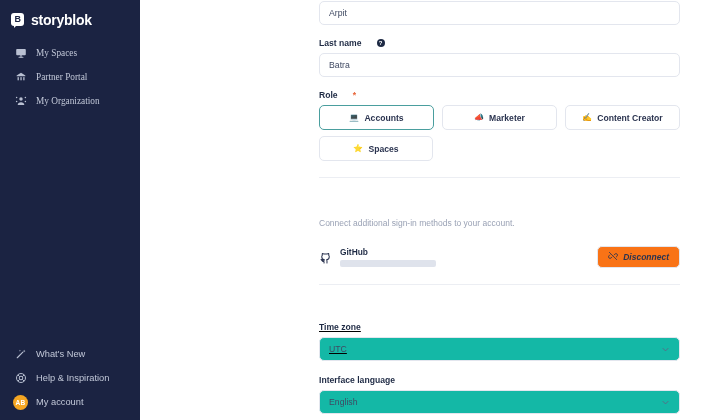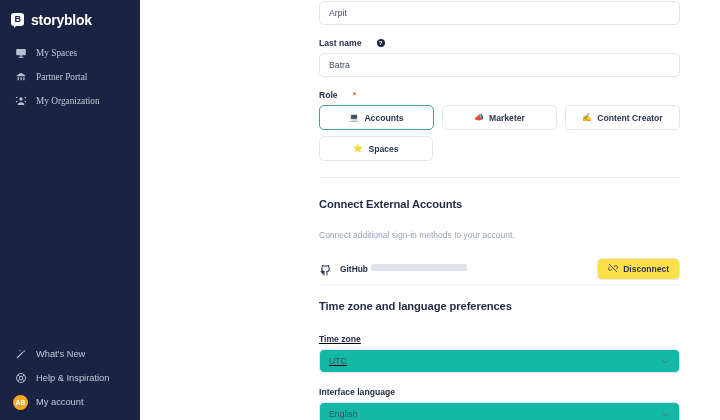--- a/index.html
+++ b/index.html
@@ -119,31 +119,31 @@
   }
   .section-sub {
     font-size: 8.5px; color: #9aa2b5; margin-top: 20px;
   }
 
   .account-row {
     display: flex; align-items: center; justify-content: space-between;
   }
   .account-left { display: flex; align-items: center; gap: 8px; }
   .gh-ico { width: 13px; height: 13px; color: #2b3450; flex: 0 0 13px; }
-  .gh-meta { display: flex; gap: 3px; }
+  .gh-meta { display: flex; flex-direction: column; gap: 3px; }
   .gh-name { font-size: 8.4px; font-weight: bold; color: #1e2a44; }
   .redacted {
     width: 96px; height: 7px; border-radius: 2px;
     background: #dfe3ec;
   }
   .disconnect-btn {
     height: 22px; padding: 0 10px;
-    border: 1px solid #e3e6ee; border-radius: 5px; background: #fde047;
+    border: 1px solid #e3e6ee; border-radius: 5px; background: #f97316;
     display: flex; align-items: center; gap: 5px; cursor: pointer;
-    font-size: 8.5px; color: #2b3450; font-weight: bold;
+    font-size: 8.5px; color: #2b3450; font-weight: bold; font-style: italic;
   }
   .disconnect-btn svg { color: #2b3450; }
 
   .select-box {
     width: 100%; height: 24px;
     border: 1px solid #e3e6ee; border-radius: 5px; background: #14b8a6;
     display: flex; align-items: center; justify-content: space-between;
     padding: 0 9px; font-size: 8.7px; color: #404a63; cursor: pointer;
   }
   .chev { color: #5c6683; display: flex; }
@@ -276,21 +276,20 @@
           <div class="role-btn">
             <span class="role-emoji">⭐</span>
             <span>Spaces</span>
           </div>
         </div>
       </div>
 
       <div class="divider" style="position:absolute; top:177px;"></div>
 
       <div style="position:absolute; top:198px; left:0; right:0;">
-        <div class="section-title">Connect External Accounts</div>
         <div class="section-sub">Connect additional sign-in methods to your account.</div>
 
         <div class="account-row" style="margin-top:18px;">
           <div class="account-left">
             <span class="gh-ico">
               <svg width="13" height="13" viewBox="0 0 16 16" fill="none" stroke="currentColor" stroke-width="1.25" stroke-linecap="round" stroke-linejoin="round">
                 <path d="M6.2 13.4v-1.7c-2 .4-2.5-1-2.5-1-.35-.85-.85-1.1-.85-1.1-.7-.45.05-.45.05-.45.75.05 1.15.8 1.15.8.65 1.15 1.75.8 2.2.6.05-.5.25-.8.45-1-1.6-.2-3.3-.85-3.3-3.7 0-.8.3-1.5.75-2-.1-.2-.33-.95.07-2 0 0 .6-.2 2 .75a6.6 6.6 0 0 1 3.6 0c1.4-.95 2-.75 2-.75.4 1.05.15 1.8.07 2 .47.5.75 1.2.75 2 0 2.85-1.7 3.5-3.32 3.7.27.22.5.67.5 1.35v2.5"></path>
               </svg>
             </span>
             <span class="gh-meta">
@@ -307,21 +306,20 @@
               </svg>
             </span>
             <span>Disconnect</span>
           </div>
         </div>
       </div>
 
       <div class="divider" style="position:absolute; top:284px;"></div>
 
       <div style="position:absolute; top:300px; left:0; right:0;">
-        <div class="section-title">Time zone and language preferences</div>
 
         <div style="margin-top:22px;text-decoration:underline;">
           <div class="field-label">Time zone</div>
           <div class="select-box">
             <span>UTC</span>
             <span class="chev">
               <svg width="9" height="9" viewBox="0 0 16 16" fill="none" stroke="currentColor" stroke-width="1.6" stroke-linecap="round" stroke-linejoin="round">
                   <path d="M3.5 6 8 10.5 12.5 6"></path>
                 </svg>
             </span>

